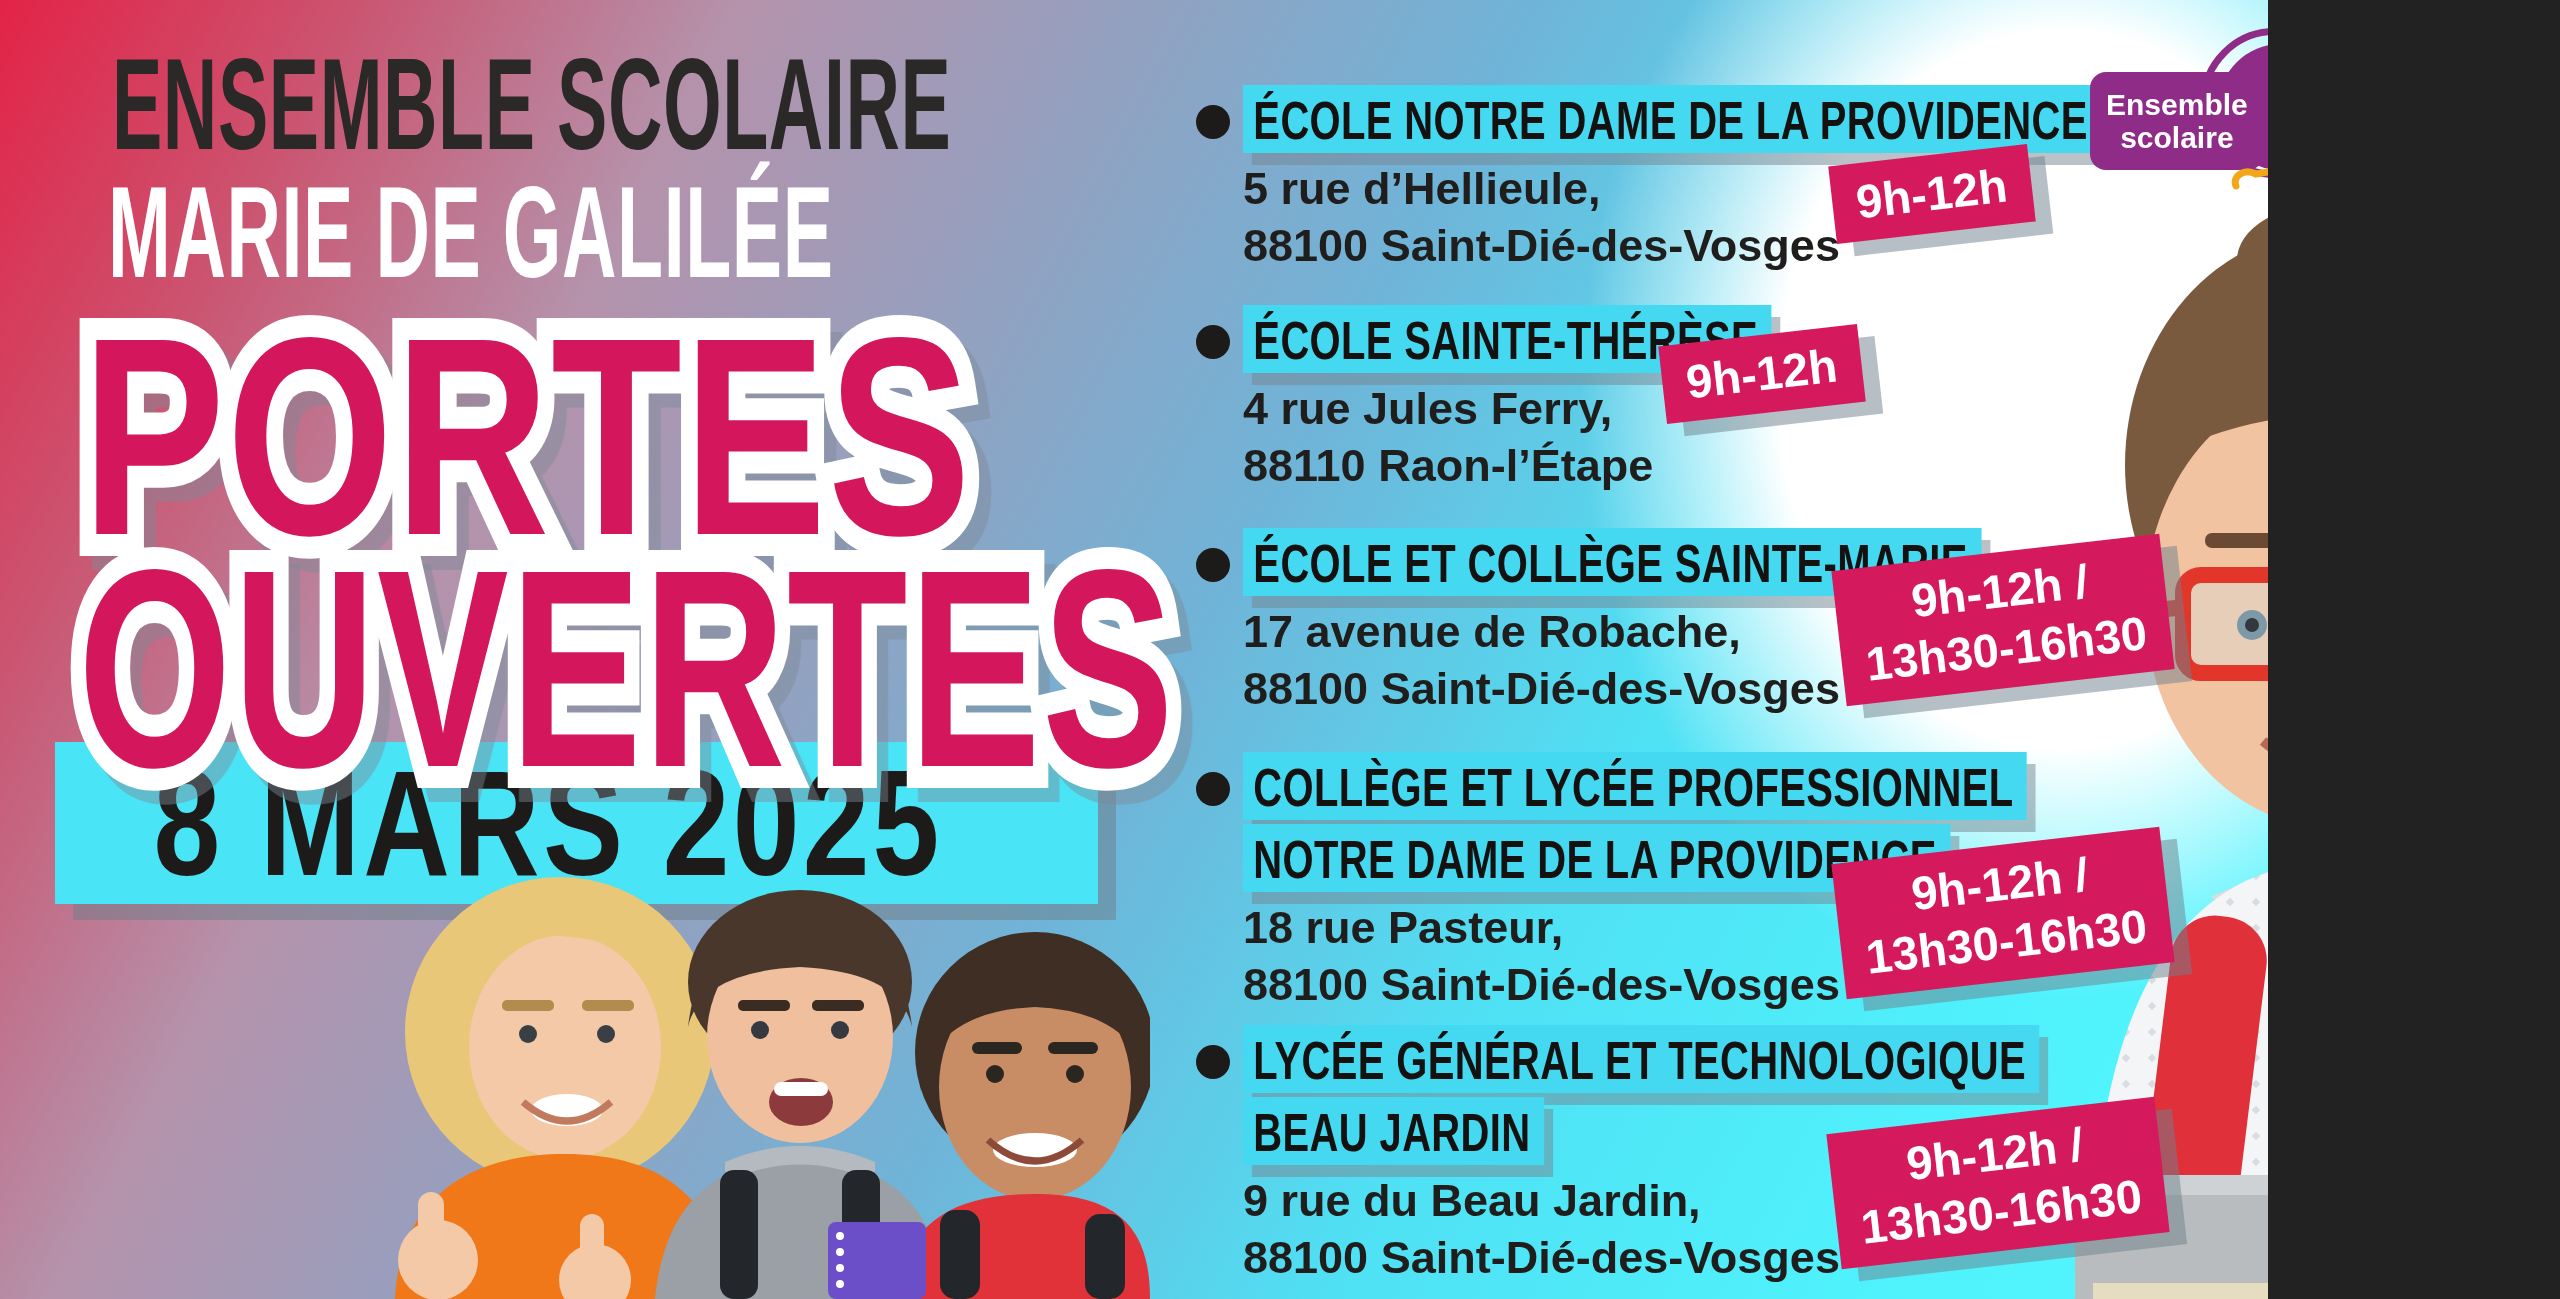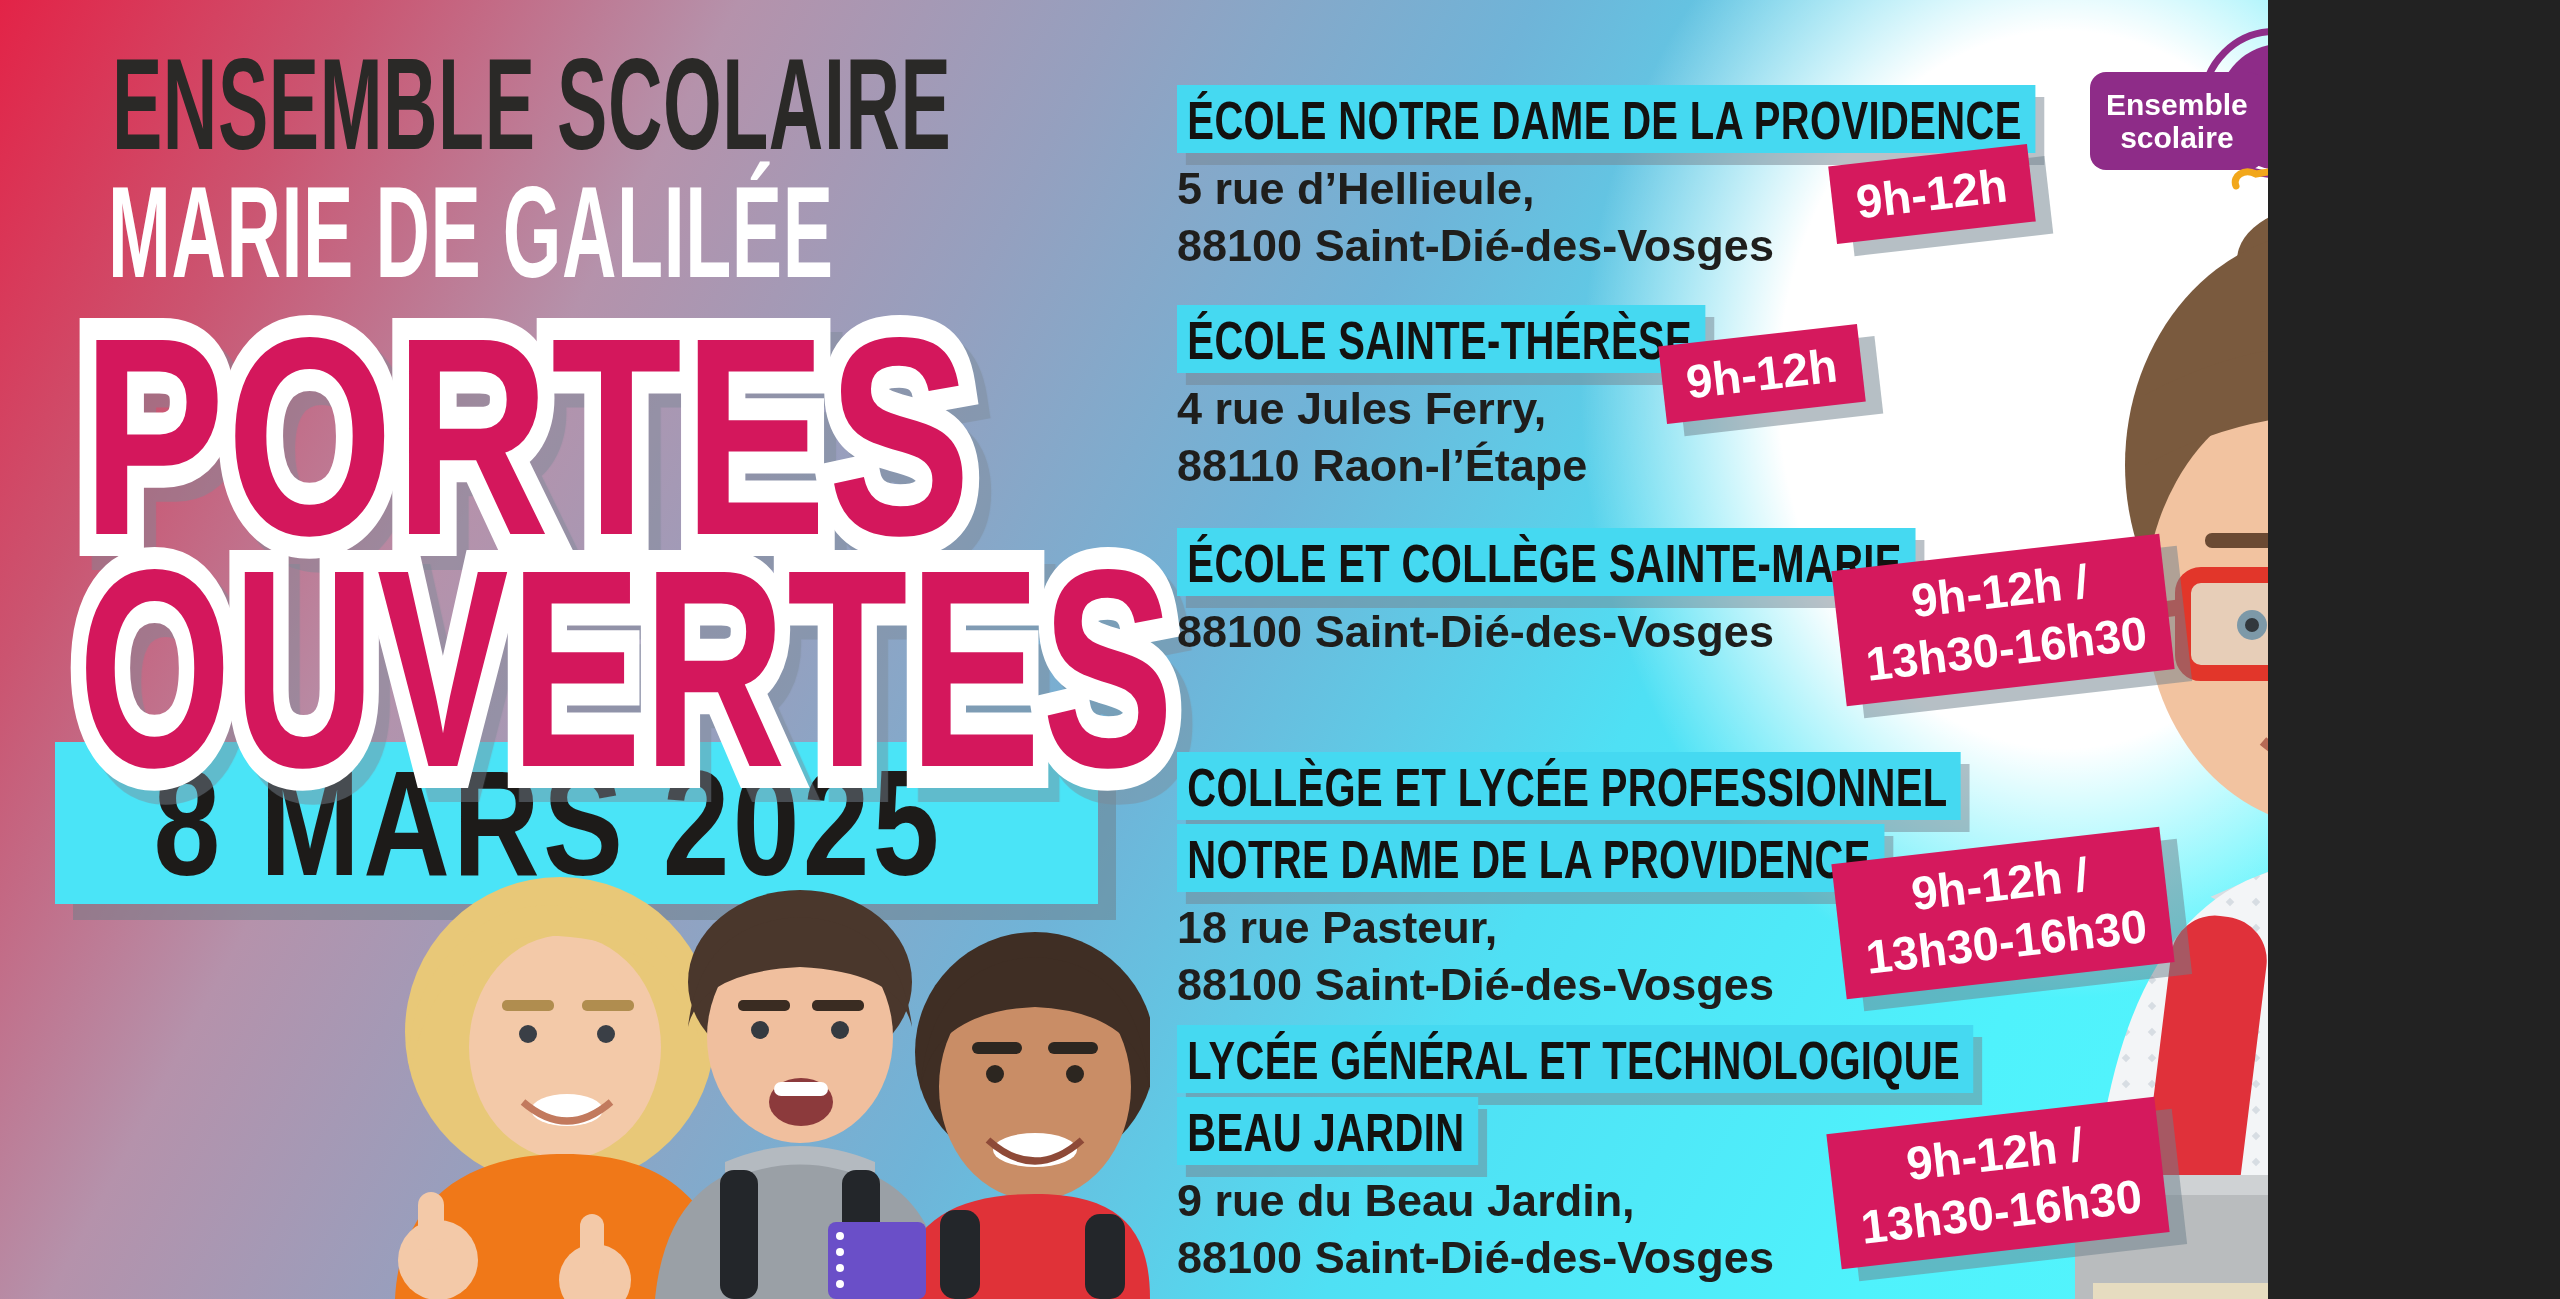--- a/index.html
+++ b/index.html
@@ -24,21 +24,21 @@
     font-weight:900;font-size:282px;line-height:282px;white-space:nowrap;letter-spacing:2px;}
   .big-title .stroke{-webkit-text-stroke:44px #ffffff;color:#ffffff;}
   .big-title .fill{color:#d4175c;}
   
   .date-bar{left:55px;top:742px;width:1043px;height:162px;background:#4ae4f7;
     box-shadow:18px 16px 0 rgba(108,125,136,.5);display:flex;align-items:center;justify-content:flex-start;z-index:1;}
   .date-bar span{font-weight:900;font-size:150px;color:#1d1b19;letter-spacing:4px;
     transform:scaleX(.8);white-space:nowrap;}
   
   .bullet{width:34px;height:34px;border-radius:50%;background:#1c1b19;left:1196px;z-index:4;}
-  .school{left:1177px;z-index:4;}
+  .school{left:1243px;z-index:4;}
   .hl{display:block;width:max-content;background:#45d9f1;color:#131210;
     font-weight:900;font-size:54px;line-height:56px;letter-spacing:.5px;white-space:nowrap;
     padding:7px 18px 5px 14px;margin-bottom:4px;
     box-shadow:12px 12px 0 rgba(118,132,144,.5);
     transform:scaleX(.74);transform-origin:left top;}
   .addr{margin-top:7px;font-weight:700;font-size:45px;line-height:57px;color:#1f1e1c;white-space:nowrap;}
   .badge{z-index:5;background:#d5195d;color:#ffffff;text-align:center;
     padding:10px 24px;transform:rotate(-6.5deg);transform-origin:center;
     box-shadow:16px 14px 0 rgba(110,128,140,.5);}
   .badge span{display:block;font-weight:800;font-size:47px;line-height:58px;white-space:nowrap;}
@@ -218,20 +218,21 @@
   <div class="abs badge" style="left:1662px;top:335px;">
     <span>9h-12h</span>
 
   </div>
 
   <div class="abs bullet" style="top:548px;"></div>
   <div class="abs school" style="top:528px;">
     <span class="hl">ÉCOLE ET COLLÈGE SAINTE-MARIE</span>
 
     <div class="addr">
+      <div>17 avenue de Robache,</div>
       <div>88100 Saint-Dié-des-Vosges</div>
     </div>
   </div>
   <div class="abs badge" style="left:1838px;top:552px;">
     <span>9h-12h /</span>
     <span>13h30-16h30</span>
   </div>
 
   <div class="abs bullet" style="top:772px;"></div>
   <div class="abs school" style="top:752px;">

